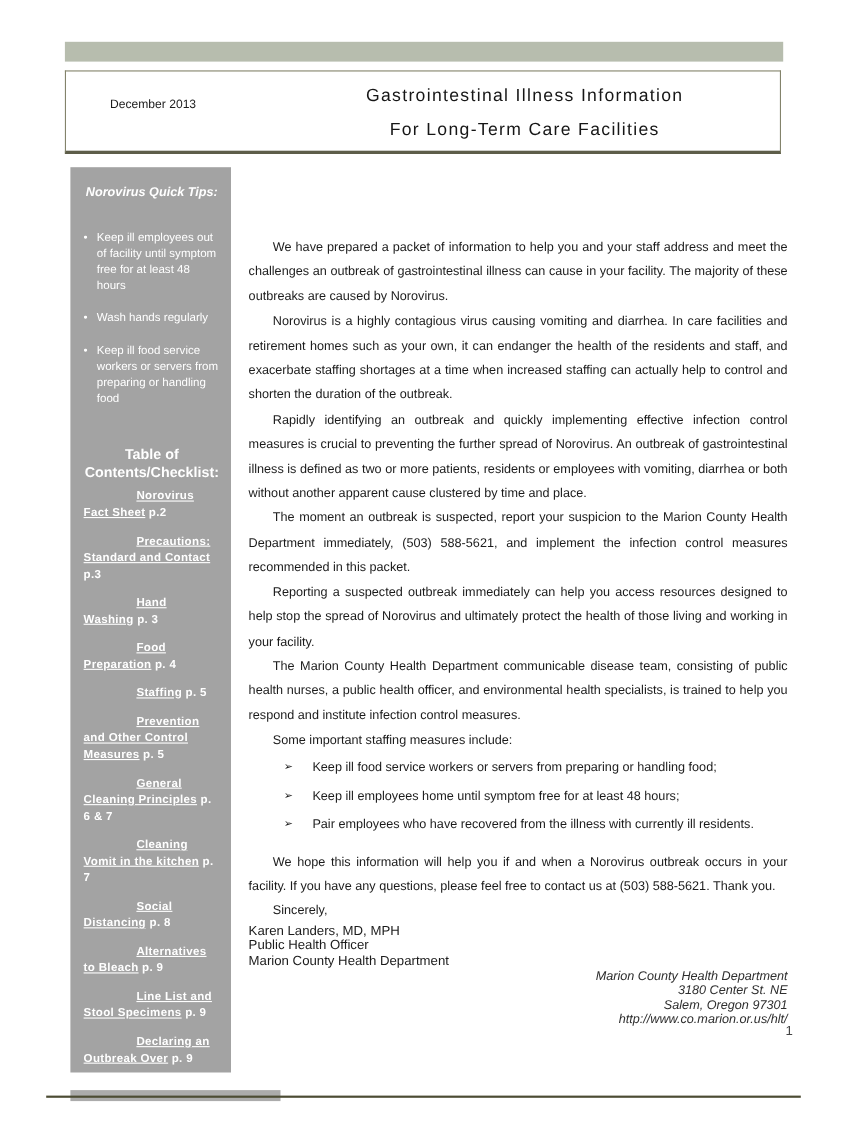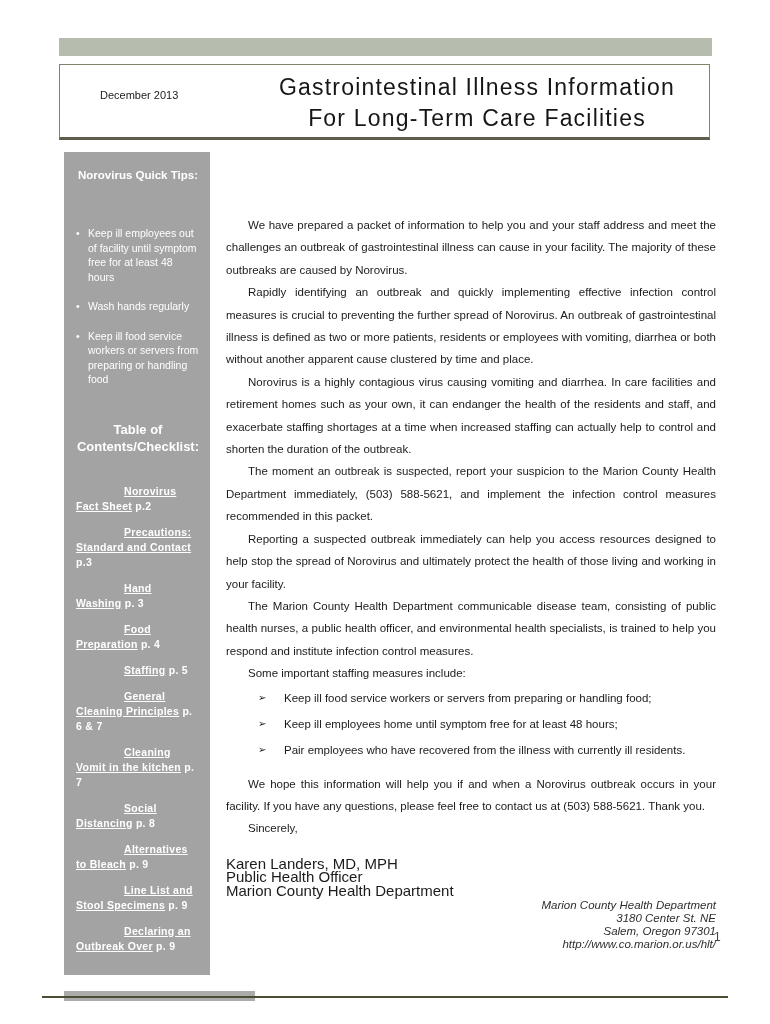--- a/index.html
+++ b/index.html
@@ -9,44 +9,44 @@
   }
   
   .top-bar{position:absolute;left:59px;top:38px;width:653px;height:18px;background:#b7bdae;}
   
   .header-box{
     position:absolute;left:59px;top:64px;width:651px;height:76px;
     border:1px solid #83836b;border-bottom:3px solid #5d5d49;
     background:#ffffff;display:flex;box-sizing:border-box;
   }
   .header-date{width:185px;padding:24px 0 0 40px;font-size:11px;font-weight:normal;box-sizing:border-box;}
-  .header-title{flex:1;text-align:center;padding-top:7px;font-size:23px;letter-spacing:1.2px;line-height:31px;color:#161616;}
+  .header-title{flex:1;text-align:center;padding-top:7px;font-size:16px;letter-spacing:1.2px;line-height:31px;color:#161616;}
   
   .sidebar{
     position:absolute;left:64px;top:152px;width:146px;height:823px;
     background:#a3a3a3;color:#ffffff;box-sizing:border-box;
     padding:16px 10px 10px 12px;font-size:10.5px;
   }
-  .qt-title{font-weight:bold;text-align:center;font-size:11.5px;line-height:15px;margin-bottom:43px;}
+  .qt-title{font-weight:bold;font-style:italic;text-align:center;font-size:11.5px;line-height:15px;margin-bottom:26px;}
   .tip{display:flex;margin-bottom:15px;line-height:14.5px;}
   .tip .b{width:12px;flex:0 0 12px;}
-  .toc-title{font-weight:bold;text-align:center;font-size:13px;line-height:17px;margin:34px 0 29px 0;}
+  .toc-title{font-weight:bold;text-align:center;font-size:13px;line-height:17px;margin:34px 0 6px 0;}
   .toc-entry{margin-bottom:11px;line-height:15px;font-size:10.5px;font-weight:bold;letter-spacing:0.3px;}
   .toc-link{text-decoration:underline;color:#ffffff;cursor:pointer;margin-left:48px;}
   .toc-page{text-decoration:none;}
   
   .main{position:absolute;left:226px;top:214px;width:490px;font-size:11.5px;line-height:22.4px;color:#1b1b1b;}
   .para{margin:0;text-indent:22px;text-align:justify;}
   .para.bold{font-weight:normal;}
   .staff-list{margin:0;padding:0 0 0 32px;list-style:none;}
   .staff-item{display:flex;line-height:26px;}
   .staff-item .arrow{width:26px;flex:0 0 26px;font-size:10px;}
   .closing{margin-top:10px;}
   .sincerely{margin:0;}
-  .sig{margin-top:17px;line-height:13.5px;font-size:15px;}
+  .sig{margin-top:0;line-height:13.5px;font-size:12px;}
   .address{margin-top:2px;text-align:right;font-style:italic;line-height:12.8px;font-size:11.5px;color:#2e2e2e;}
   .address .url{font-style:italic;color:#2e2e2e;text-decoration:none;cursor:pointer;}
   .page-number{position:absolute;left:714px;top:930px;font-size:12px;color:#444;}
   
   .footer-rule{position:absolute;left:42px;top:996px;width:686px;height:2px;background:#4c4c34;}
   .footer-accent{position:absolute;left:64px;top:991px;width:191px;height:10px;background:#ababab;}
 </style>
 </head>
 <body>
 
@@ -94,20 +94,24 @@
     </div>
     <div class="toc-entry">
       <span class="toc-link">Food Preparation</span>
       <span class="toc-page">p. 4</span>
     </div>
     <div class="toc-entry">
       <span class="toc-link">Staffing</span>
       <span class="toc-page">p. 5</span>
     </div>
     <div class="toc-entry">
+      <span class="toc-link">Prevention and Other Control Measures</span>
+      <span class="toc-page">p. 5</span>
+    </div>
+    <div class="toc-entry">
       <span class="toc-link">General Cleaning Principles</span>
       <span class="toc-page">p. 6 &amp; 7</span>
     </div>
     <div class="toc-entry">
       <span class="toc-link">Cleaning Vomit in the kitchen</span>
       <span class="toc-page">p. 7</span>
     </div>
     <div class="toc-entry">
       <span class="toc-link">Social Distancing</span>
       <span class="toc-page">p. 8</span>
@@ -121,22 +125,22 @@
       <span class="toc-page">p. 9</span>
     </div>
     <div class="toc-entry">
       <span class="toc-link">Declaring an Outbreak Over</span>
       <span class="toc-page">p. 9</span>
     </div>
   </div>
 
   <div class="main">
     <p class="para">We have prepared a packet of information to help you and your staff address and meet the challenges an outbreak of gastrointestinal illness can cause in your facility.   The majority of these outbreaks are caused by Norovirus.</p>
+    <p class="para">Norovirus is a highly contagious virus causing vomiting and diarrhea.  In care facilities and retirement homes such as your own, it can endanger the health of the residents and staff, and exacerbate staffing shortages at a time when increased staffing can actually help to control and shorten the duration of the outbreak.</p>
     <p class="para">Rapidly identifying an outbreak and quickly implementing effective infection control measures is crucial to preventing the further spread of Norovirus.  An outbreak of gastrointestinal illness is defined as two or more patients, residents or employees with vomiting, diarrhea or both without another apparent cause clustered by time and place.</p>
-    <p class="para">Norovirus is a highly contagious virus causing vomiting and diarrhea.  In care facilities and retirement homes such as your own, it can endanger the health of the residents and staff, and exacerbate staffing shortages at a time when increased staffing can actually help to control and shorten the duration of the outbreak.</p>
     <p class="para bold">The moment an outbreak is suspected, report your suspicion to the Marion County Health Department immediately, (503) 588-5621, and implement the infection control measures recommended in this packet.</p>
     <p class="para">Reporting a suspected outbreak immediately can help you access resources designed to help stop the spread of Norovirus and ultimately protect the health of those living and working in your facility.</p>
     <p class="para">The Marion County Health Department communicable disease team, consisting of public health nurses, a public health officer, and environmental health specialists, is trained to help you respond and institute infection control measures.</p>
     <p class="para">Some important staffing measures include:</p>
 
     <ul class="staff-list">
       <li class="staff-item">
         <span class="arrow">➢</span>
         <span>Keep ill food service workers or servers from preparing or handling food;</span>
       </li>

